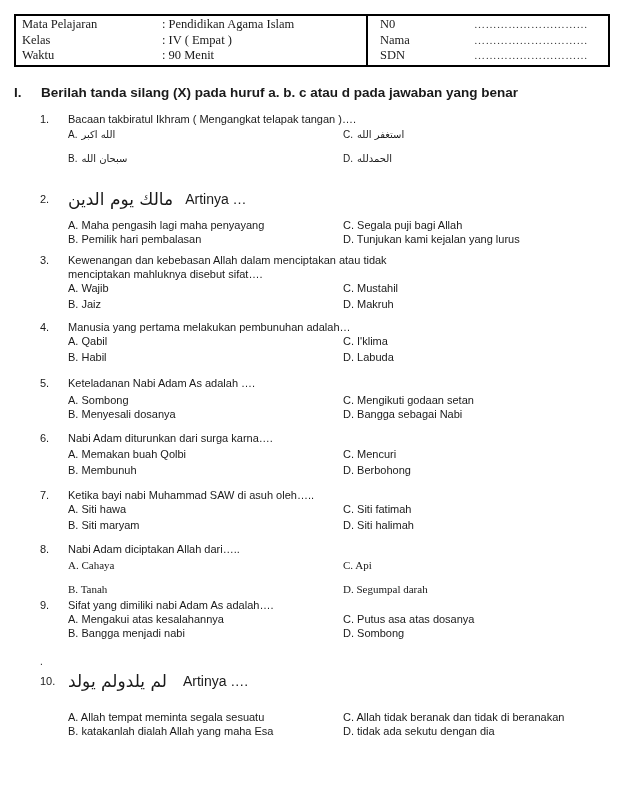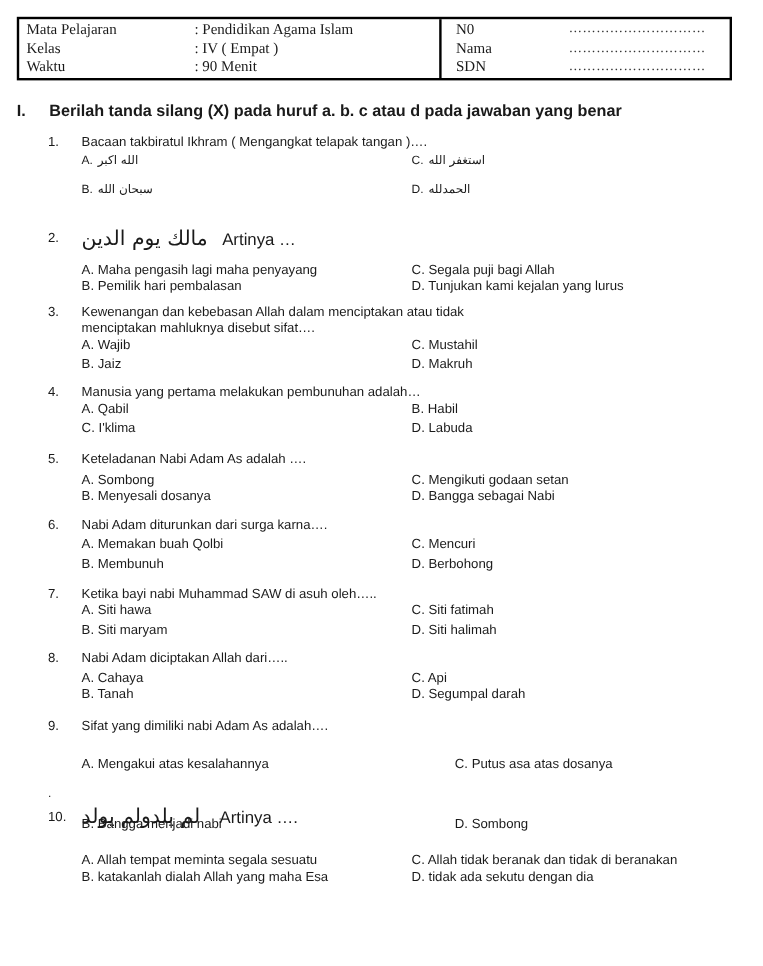--- a/index.html
+++ b/index.html
@@ -131,22 +131,22 @@
   </div>
 </div>
 
 <div class="q sans" style="top:320px;">
   <div class="qline">
     <span class="qnum">4.</span>
     <span class="qtext">Manusia yang pertama melakukan pembunuhan adalah…</span>
   </div>
   <div class="opts" style="row-gap:2px;">
     <span class="opt"><span>A.</span> <span>Qabil</span></span>
+    <span class="opt"><span>C.</span> <span>I'klima</span></span>
     <span class="opt"><span>B.</span> <span>Habil</span></span>
-    <span class="opt"><span>C.</span> <span>I'klima</span></span>
     <span class="opt"><span>D.</span> <span>Labuda</span></span>
   </div>
 </div>
 
 <div class="q sans" style="top:376px;">
   <div class="qline">
     <span class="qnum">5.</span>
     <span class="qtext">Keteladanan Nabi Adam As adalah ….</span>
   </div>
   <div class="opts" style="margin-top:3px;">
@@ -181,34 +181,34 @@
     <span class="opt"><span>B.</span> <span>Siti maryam</span></span>
     <span class="opt"><span>D.</span> <span>Siti halimah</span></span>
   </div>
 </div>
 
 <div class="q sans" style="top:542px;">
   <div class="qline">
     <span class="qnum">8.</span>
     <span class="qtext">Nabi Adam diciptakan Allah dari…..</span>
   </div>
-  <div class="opts" style="margin-top:2px; row-gap:0;">
+  <div class="opts" style="margin-top:2px; row-gap:10px;font-family:Liberation Serif, serif;">
     <span class="opt"><span>A.</span> <span>Cahaya</span></span>
     <span class="opt"><span>C.</span> <span>Api</span></span>
     <span class="opt"><span>B.</span> <span>Tanah</span></span>
     <span class="opt"><span>D.</span> <span>Segumpal darah</span></span>
   </div>
 </div>
 
 <div class="q sans" style="top:598px;">
   <div class="qline">
     <span class="qnum">9.</span>
     <span class="qtext">Sifat yang dimiliki nabi Adam As adalah….</span>
   </div>
-  <div class="opts" style="margin-top:18px;gap:36px;">
+  <div class="opts" style="margin-top:0;">
     <span class="opt"><span>A.</span> <span>Mengakui atas kesalahannya</span></span>
     <span class="opt"><span>C.</span> <span>Putus asa atas dosanya</span></span>
     <span class="opt"><span>B.</span> <span>Bangga menjadi nabi</span></span>
     <span class="opt"><span>D.</span> <span>Sombong</span></span>
   </div>
 </div>
 
 <span class="stray-dot sans">.</span>
 
 <div class="q sans" style="top:668px;">

